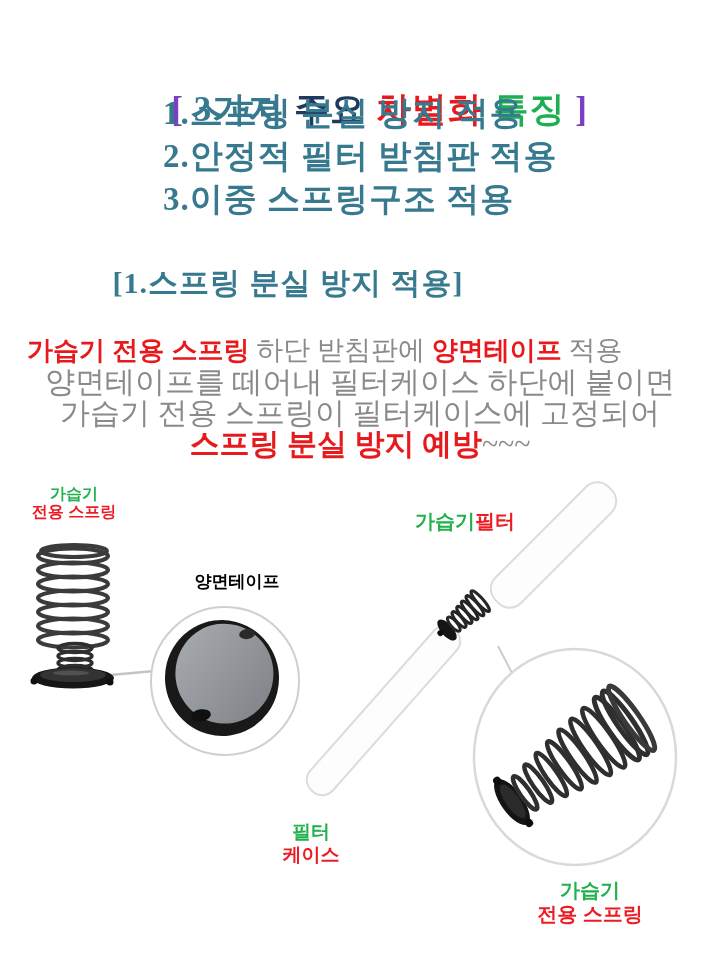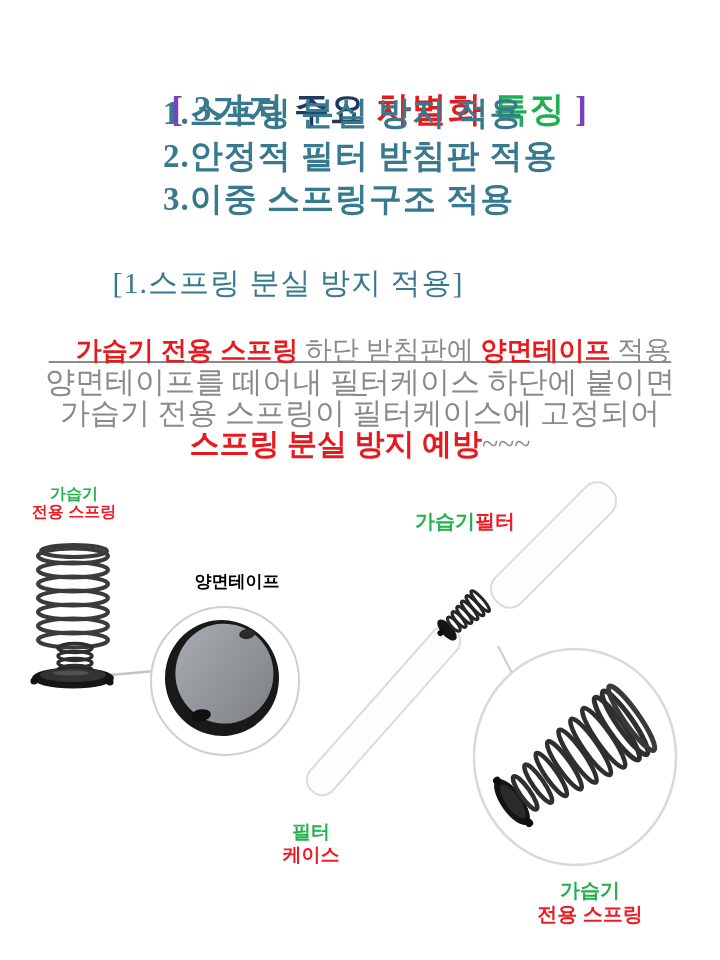--- a/index.html
+++ b/index.html
@@ -20,25 +20,25 @@
   .title-line .red{color:var(--red);}
   .title-line .green{color:var(--green);}
   .feature-list{
     position:absolute;top:92px;left:163px;
     font-weight:bold;font-size:33px;line-height:43px;color:var(--teal);
     letter-spacing:1px;
   }
   
   .section-heading{
     position:absolute;top:263px;left:0;width:576px;text-align:center;
-    font-weight:normal;font-size:30px;color:var(--teal);letter-spacing:1px;
+    font-weight:bold;font-size:30px;color:var(--teal);letter-spacing:1px;
   }
   .section-subline{
-    position:absolute;top:301px;left:0;width:720px;text-align:center;
-    font-size:27px;color:var(--text-gray);text-decoration:underline;
+    position:absolute;top:301px;left:0;width:720px;
+    font-size:27px;color:var(--text-gray);
   }
   .section-subline .hl{
     color:var(--red);font-weight:bold;font-family:"Liberation Sans",sans-serif;font-size:26px;
   }
   .paragraph{
     position:absolute;top:366px;left:0;width:720px;text-align:center;
     font-size:30px;line-height:31px;color:var(--text-gray);
   }
   .paragraph .hl{color:var(--red);font-weight:bold;}
   

